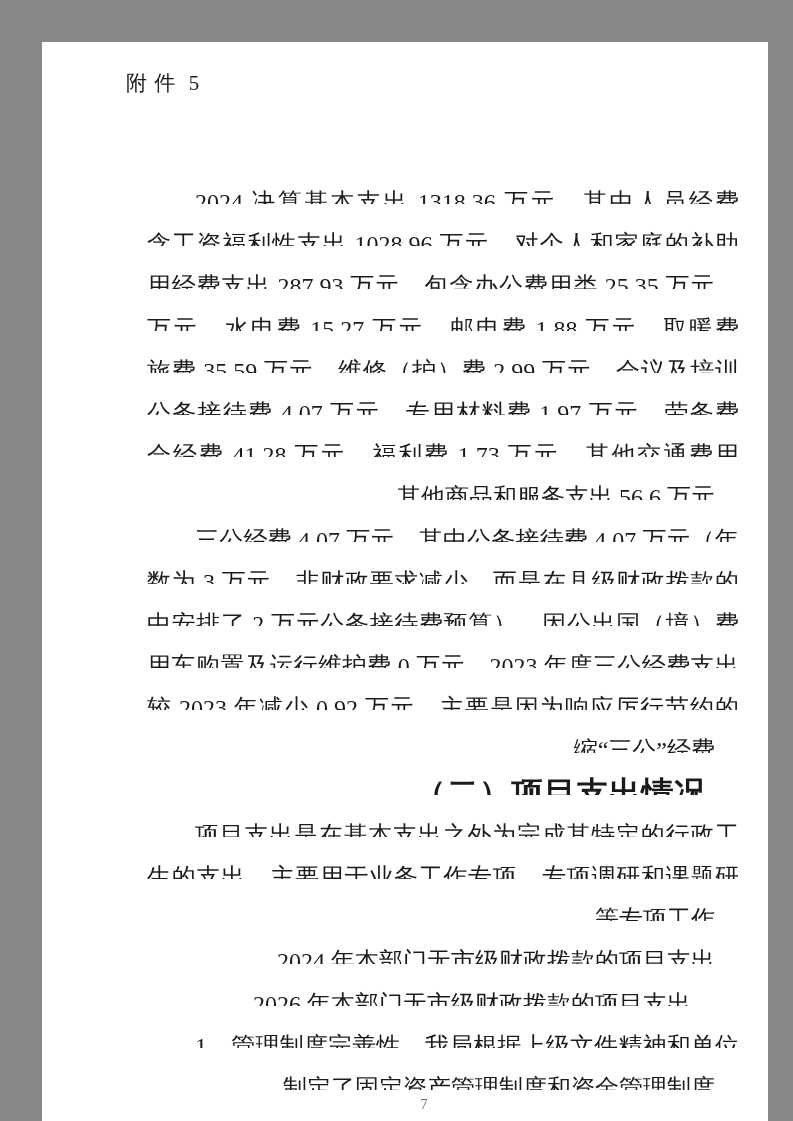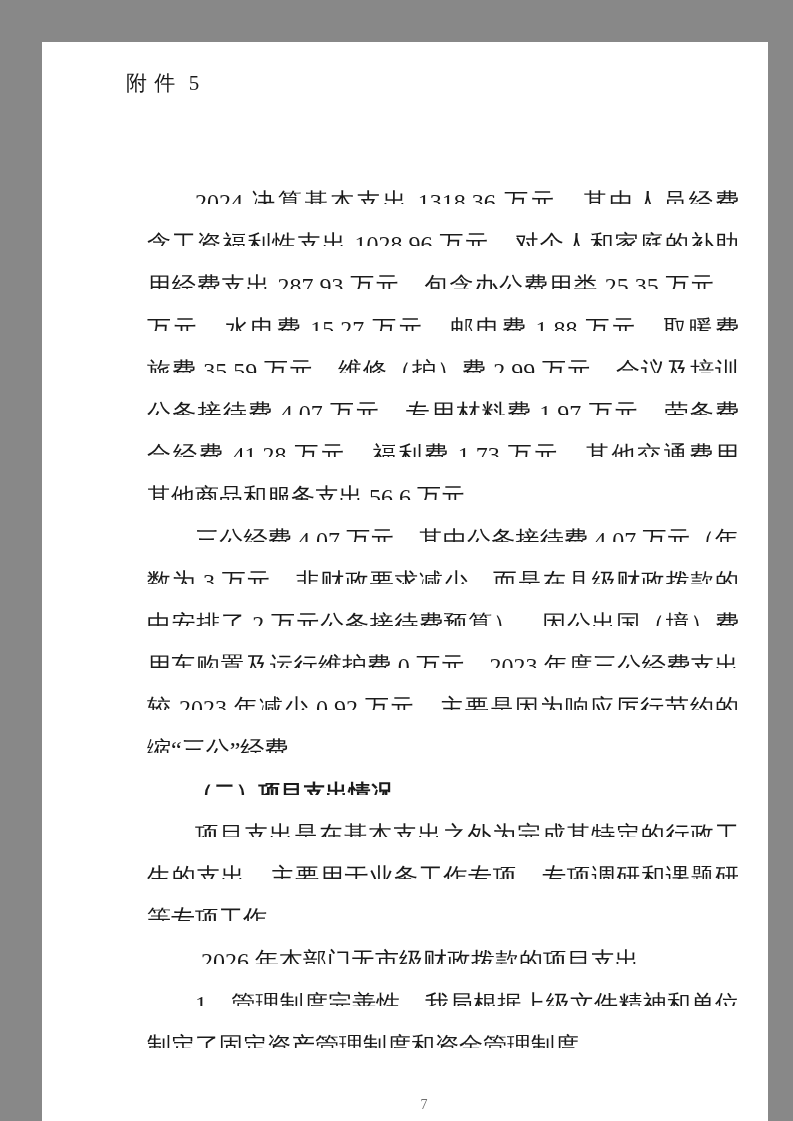--- a/index.html
+++ b/index.html
@@ -27,31 +27,32 @@
     left: 63px;
     top: 99px;
     width: 668px;
   }
   .ln {
     font-size: 24px;
     line-height: 38.2px;
     height: 38.2px;
     white-space: pre-wrap;
     overflow: hidden;
+    text-align: right;
   }
   .jst {
     text-align: justify;
     text-align-last: justify;
     text-justify: inter-character;
   }
   .ind { text-indent: 2em; }
   .h {
     font-family: "Liberation Sans", "DejaVu Sans", sans-serif;
     font-weight: 700;
-    font-size: 22px;
+    font-size: 32px;
     letter-spacing: 0.5px;
   }
   .footer {
     position: absolute;
     left: 63px;
     width: 630px;
     top: 1034px;
     text-align: center;
     font-size: 14px;
     color: #6e6e6e;
@@ -76,20 +77,21 @@
     <div class="ln ind jst">三公经费 4.07 万元，其中公务接待费 4.07 万元（年初预算控制</div>
     <div class="ln jst">数为 3 万元，非财政要求减少，而是在县级财政拨款的环保督查资金</div>
     <div class="ln jst">中安排了 2 万元公务接待费预算），因公出国（境）费 0 万元、公务</div>
     <div class="ln jst">用车购置及运行维护费 0 万元。2023 年度三公经费支出 4.99 万元，</div>
     <div class="ln jst">较 2023 年减少 0.92 万元，主要是因为响应厉行节约的号召，积极压</div>
     <div class="ln">缩“三公”经费。</div>
     <div class="ln ind h">（二）项目支出情况。</div>
     <div class="ln ind jst">项目支出是在基本支出之外为完成其特定的行政工作任务而发</div>
     <div class="ln jst">生的支出，主要用于业务工作专项、专项调研和课题研究、业务培训</div>
     <div class="ln">等专项工作。</div>
+    <div class="ln ind">2024 年本部门无市级财政拨款的项目支出。</div>
     <div class="ln ind"> 2026 年本部门无市级财政拨款的项目支出。。</div>
     <div class="ln ind jst">1、管理制度完善性，我局根据上级文件精神和单位实际情况，</div>
     <div class="ln">制定了固定资产管理制度和资金管理制度。</div>
   </div>
 
   <div class="footer">7</div>
 
 </div>
 
 </body></html>

